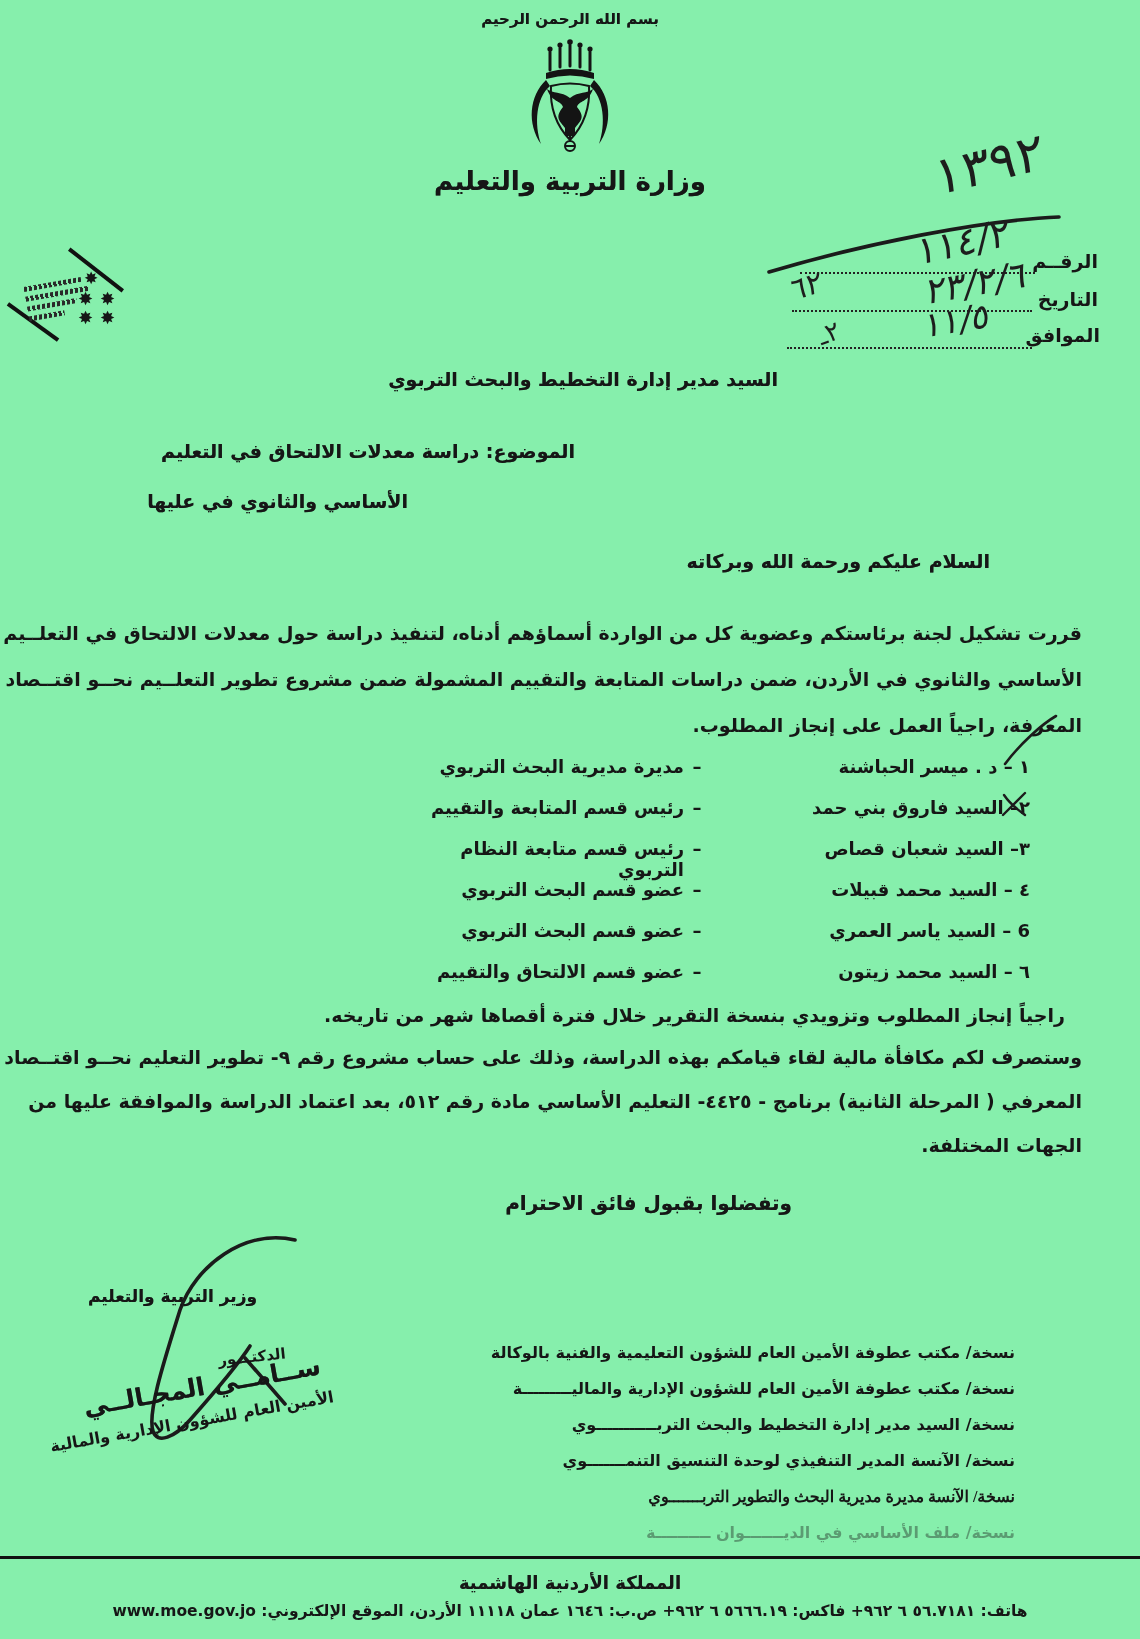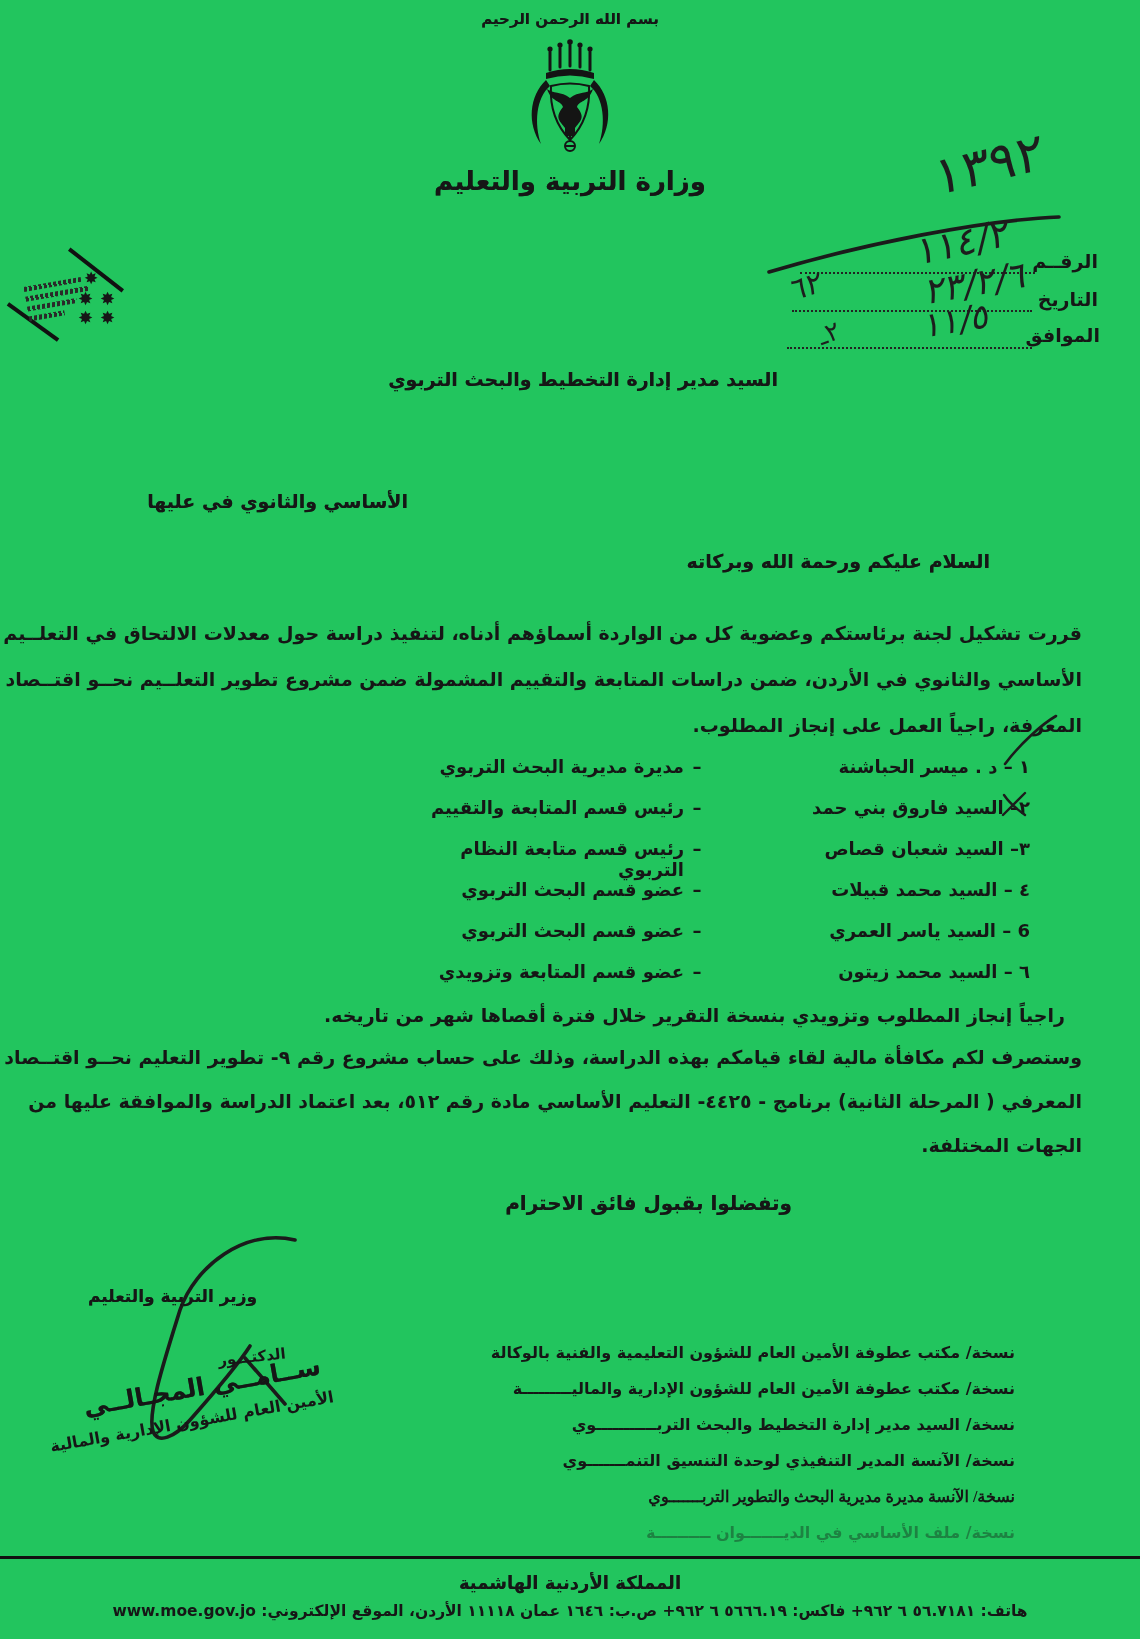--- a/index.html
+++ b/index.html
@@ -1,16 +1,16 @@
 <!DOCTYPE html>
 <html lang="ar"><head>
 <meta charset="utf-8">
 <style>
   html,body{margin:0;padding:0;background:#ffffff;}
-  .page{position:relative;width:1140px;height:1639px;background:#22c55e;overflow:hidden;
+  .page{position:relative;width:1140px;height:1639px;background:#86efac;overflow:hidden;
         font-family:"DejaVu Sans", sans-serif;color:#161616;}
   .abs{position:absolute;}
   .ar{direction:rtl;unicode-bidi:embed;}
   .b{font-weight:bold;}
   .ink{text-shadow:0 0 .4px rgba(0,0,0,.55);}
   .center{left:0;right:0;text-align:center;}
   .hand{color:#1d1d1d;white-space:nowrap;}
   .dotline{border-bottom:2px dotted #222;height:0;}
   .member-row{display:flex;direction:rtl;width:600px;font-size:18px;font-weight:600;}
   .m-name{width:320px;text-align:right;}
@@ -81,20 +81,21 @@
     <div class="scribble" style="width:36px;"></div>
   </div>
   <span class="abs" style="left:84px;top:268px;font-size:17px;">✸</span>
   <span class="abs" style="left:78px;top:288px;font-size:18px;">✸</span>
   <span class="abs" style="left:100px;top:288px;font-size:18px;">✸</span>
   <span class="abs" style="left:78px;top:307px;font-size:18px;">✸</span>
   <span class="abs" style="left:100px;top:307px;font-size:18px;">✸</span>
 
   <div class="abs ar b ink" style="right:362px;top:368px;font-size:19px;">السيد مدير إدارة التخطيط والبحث التربوي</div>
 
+  <div class="abs ar b ink" style="right:565px;top:440px;font-size:19px;">الموضوع: دراسة معدلات الالتحاق في التعليم</div>
   <div class="abs ar b ink" style="right:732px;top:490px;font-size:19px;">الأساسي والثانوي في عليها</div>
 
   <div class="abs ar b ink" style="right:150px;top:550px;font-size:19px;">السلام عليكم ورحمة الله وبركاته</div>
 
   <div class="abs ar" style="right:58px;top:622px;font-size:19px;font-weight:600;">قررت تشكيل لجنة برئاستكم وعضوية كل من الواردة أسماؤهم أدناه، لتنفيذ دراسة حول معدلات الالتحاق في التعلــيم</div>
   <div class="abs ar" style="right:58px;top:668px;font-size:19px;font-weight:600;">الأساسي والثانوي في الأردن، ضمن دراسات المتابعة والتقييم المشمولة ضمن مشروع تطوير التعلــيم نحــو اقتــصاد</div>
   <div class="abs ar" style="right:58px;top:714px;font-size:19px;font-weight:600;">المعرفة، راجياً العمل على إنجاز المطلوب.</div>
 
   <div class="abs member-row" style="right:110px;top:756px;">
     <span class="m-name">١ – د . ميسر الحباشنة</span>
@@ -117,21 +118,21 @@
     <span class="m-role">عضو قسم البحث التربوي</span>
   </div>
   <div class="abs member-row" style="right:110px;top:920px;">
     <span class="m-name">6 – السيد ياسر العمري</span>
     <span class="m-dash">–</span>
     <span class="m-role">عضو قسم البحث التربوي</span>
   </div>
   <div class="abs member-row" style="right:110px;top:961px;">
     <span class="m-name">٦ – السيد محمد زيتون</span>
     <span class="m-dash">–</span>
-    <span class="m-role">عضو قسم المتابعة وتزويدي</span>
+    <span class="m-role">عضو قسم الالتحاق والتقييم</span>
   </div>
 
   <svg class="abs" style="right:80px;top:712px;" width="60" height="56" viewBox="0 0 60 56">
     <path d="M5 52 C 20 32 42 12 56 4" stroke="#1c1c1c" stroke-width="2.6" fill="none" stroke-linecap="round"></path>
   </svg>
   <svg class="abs" style="right:112px;top:790px;" width="28" height="28" viewBox="0 0 28 28">
     <path d="M3 25 L25 3 M4 5 C 10 14 18 20 25 25" stroke="#1c1c1c" stroke-width="2.4" fill="none" stroke-linecap="round"></path>
   </svg>
 
   <div class="abs ar" style="right:75px;top:1004px;font-size:19px;font-weight:600;">راجياً إنجاز المطلوب وتزويدي بنسخة التقرير خلال فترة أقصاها شهر من تاريخه.</div>

